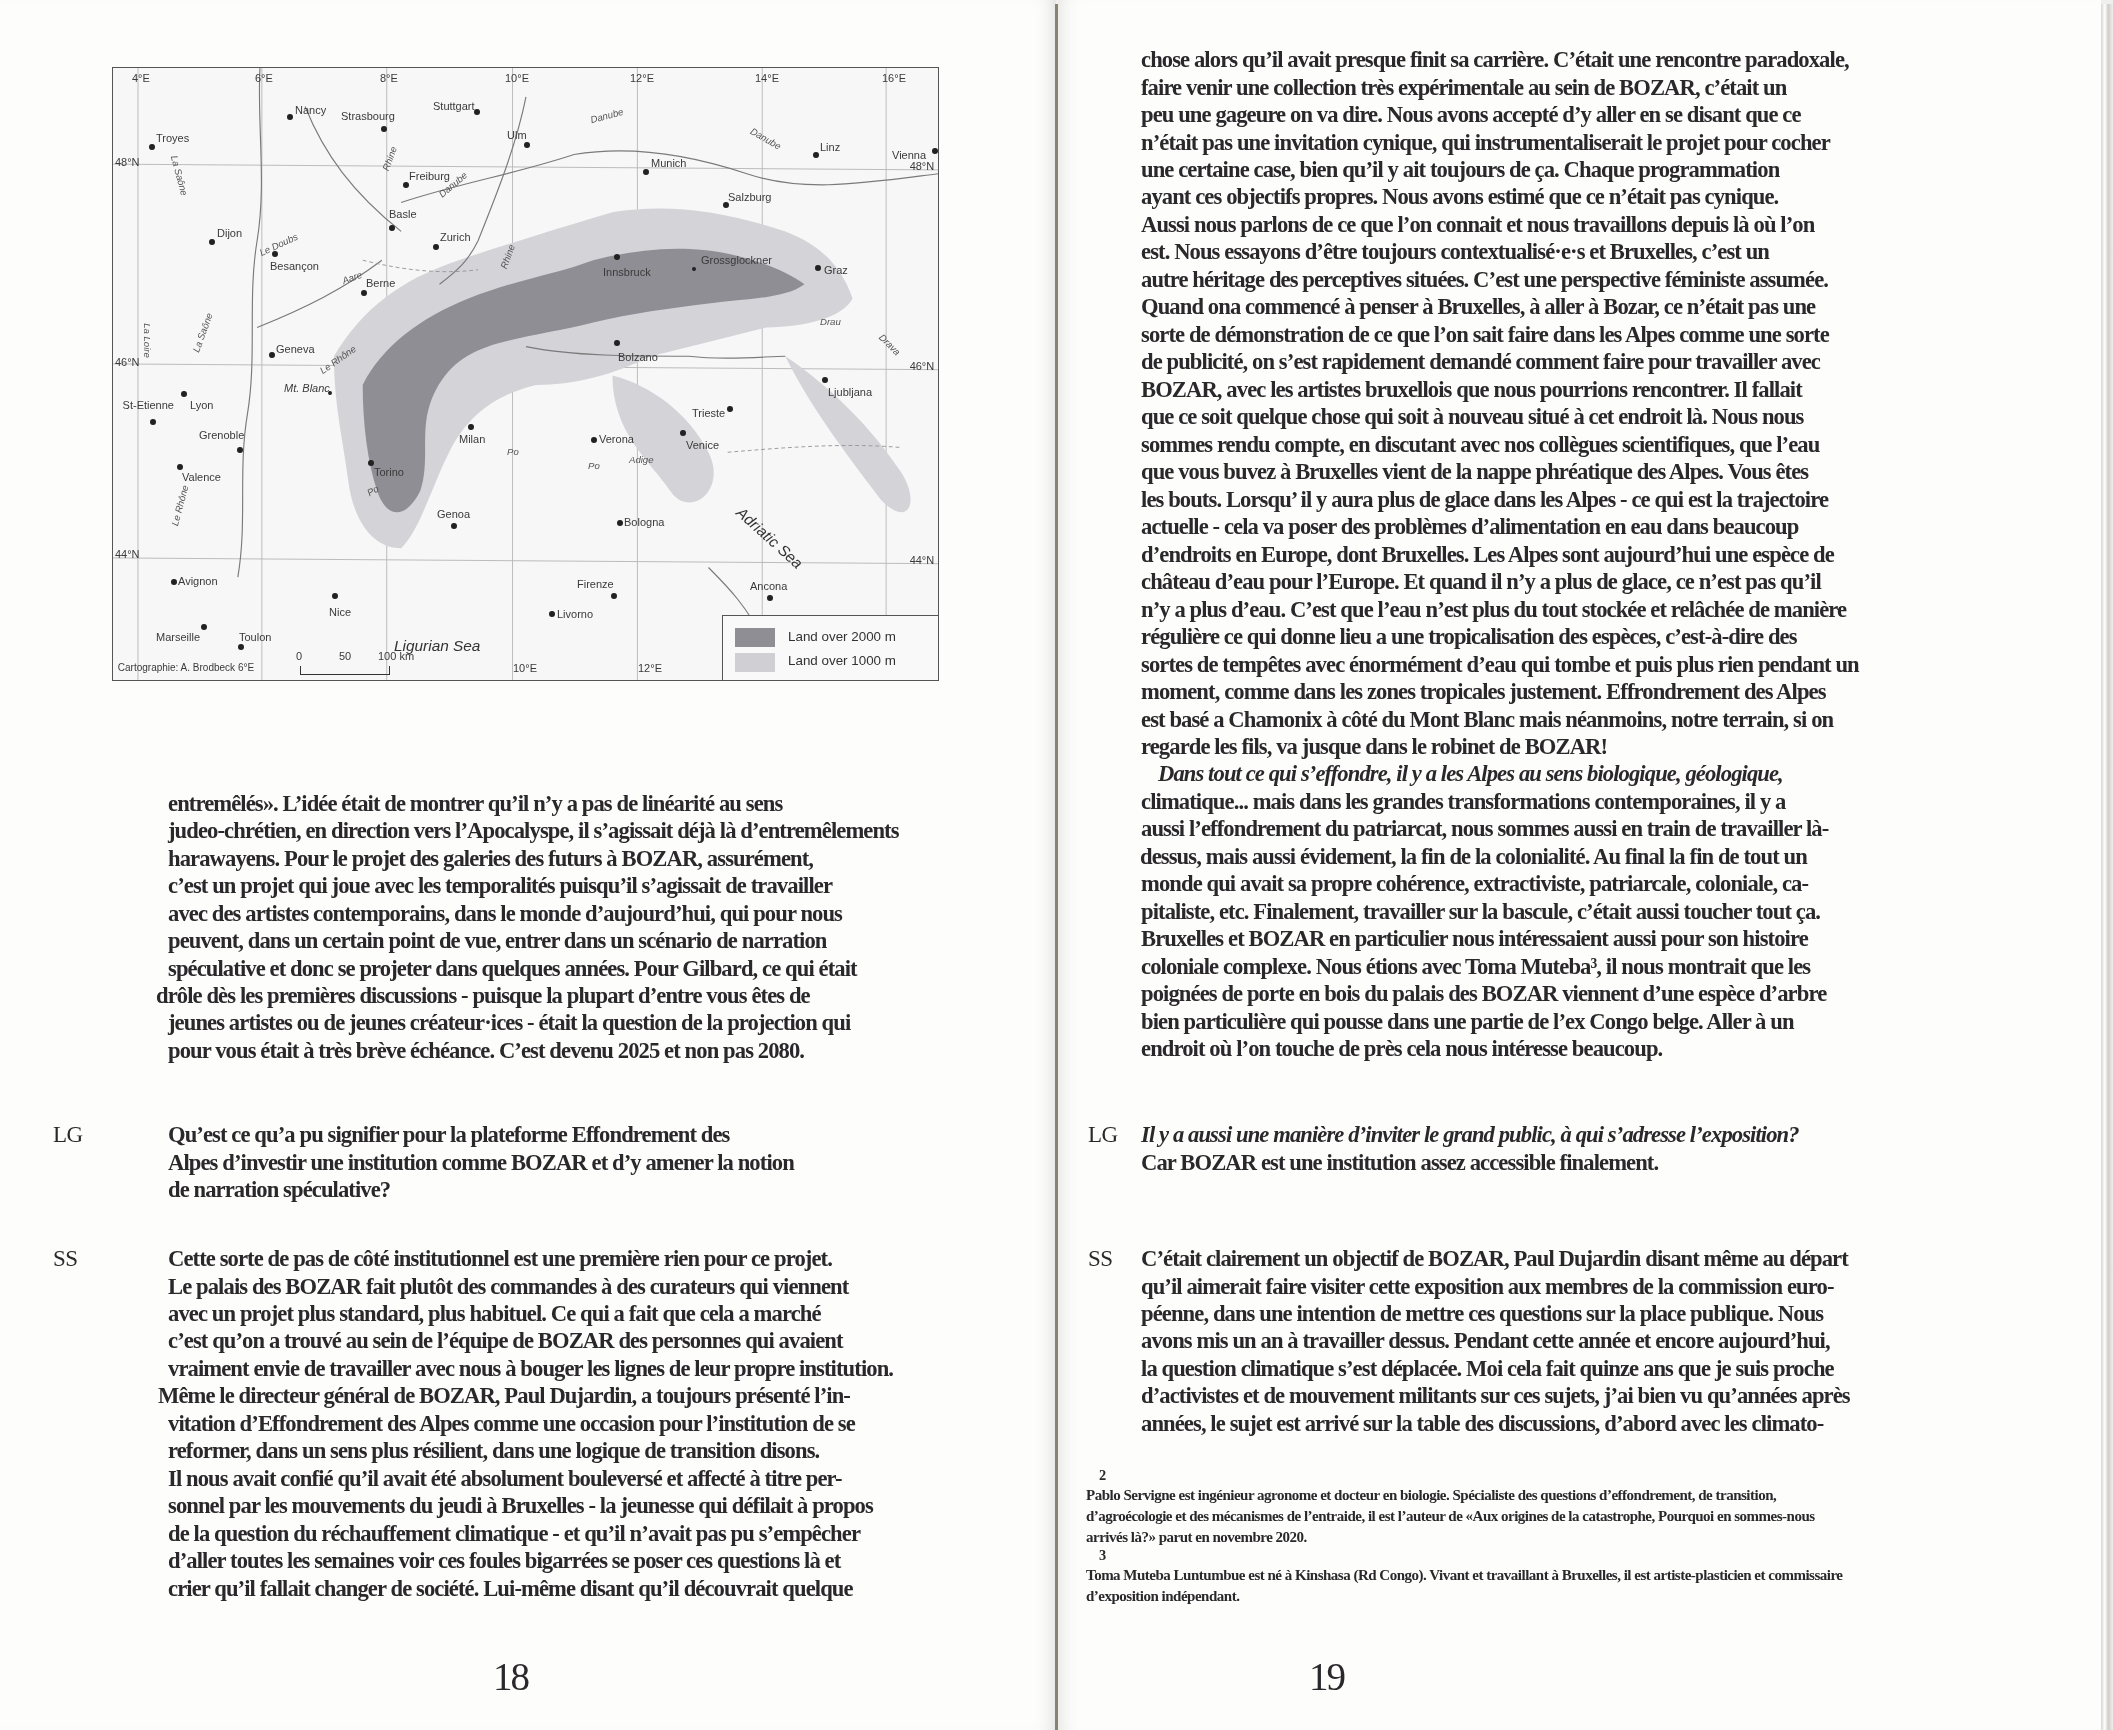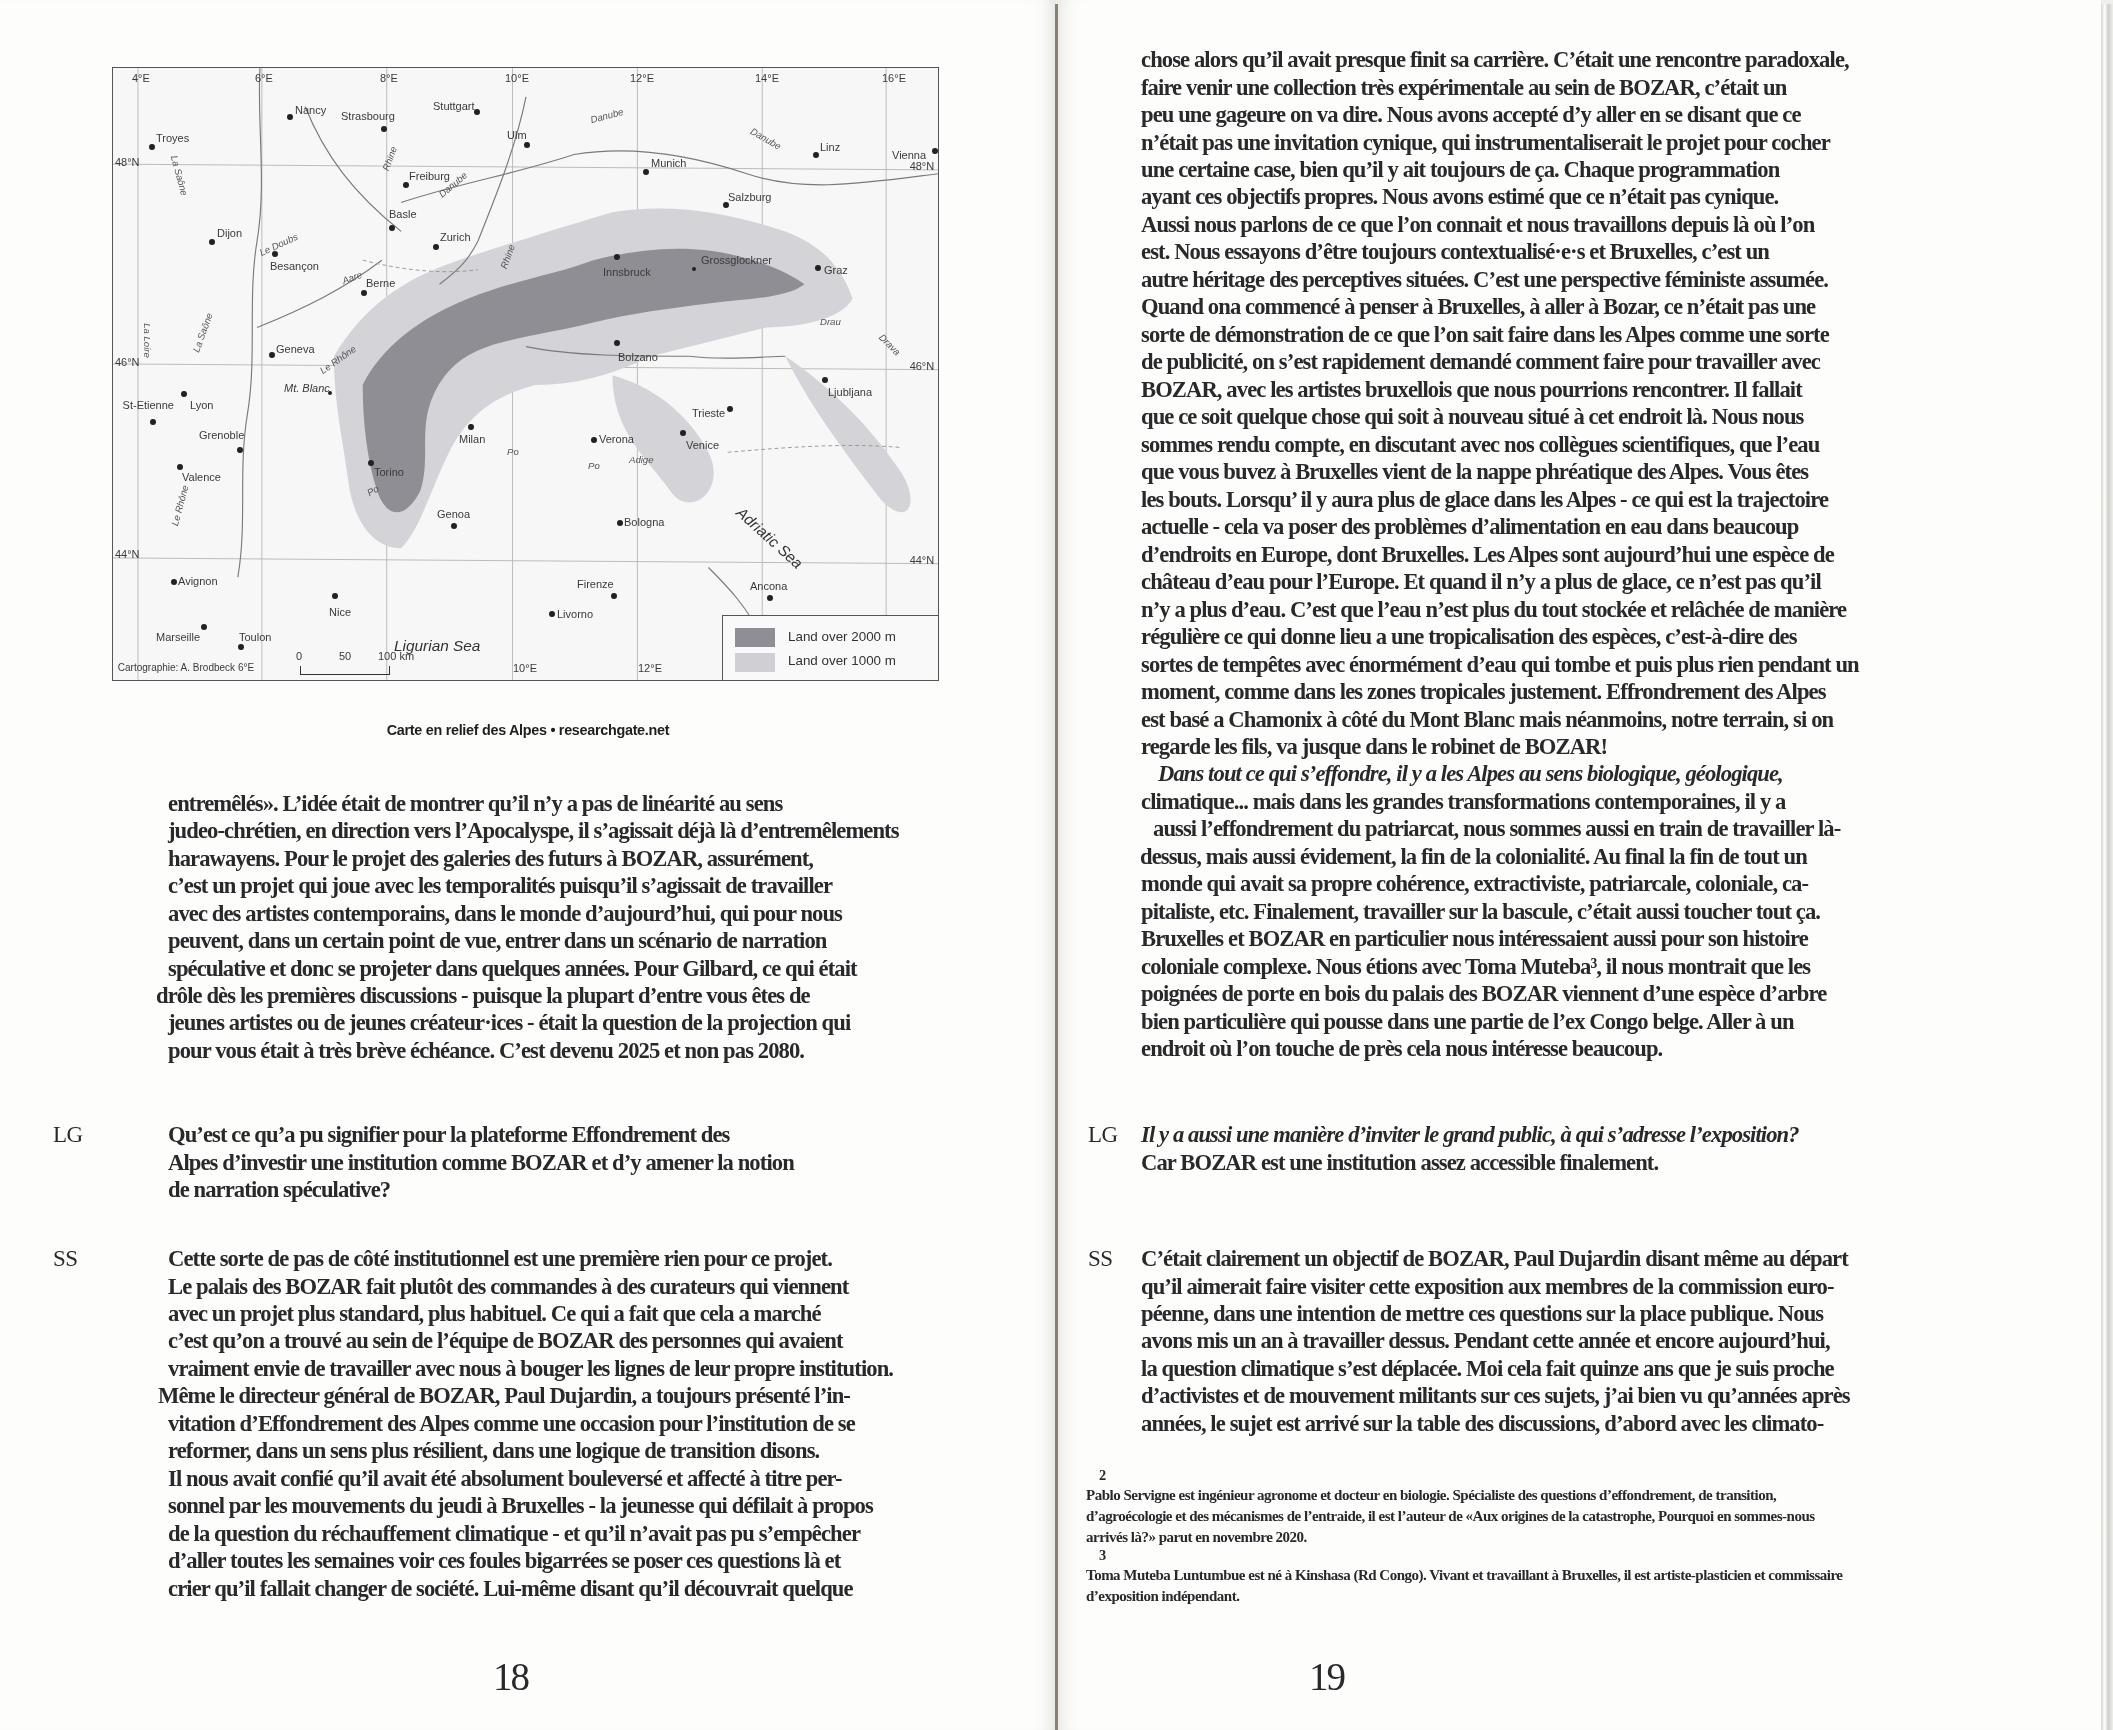--- a/index.html
+++ b/index.html
@@ -206,21 +206,20 @@
     <span class="maplbl" style="left:265px;top:582px">100 km</span>
 
     <div class="legend">
       <div class="sw" style="top: 11.5px; background: rgb(143, 142, 148);"></div>
       <span class="legtxt" style="top:12.5px">Land over 2000 m</span>
       <div class="sw" style="top: 37px; background: rgb(207, 207, 212);"></div>
       <span class="legtxt" style="top:37px">Land over 1000 m</span>
     </div>
   </div>
 
-  <div class="caption">Carte en relief des Alpes • researchgate.net</div>
 
   <div id="left-body">
       <div class="line" style="left: 168px; top: 790px;">entremêlés». L’idée était de montrer qu’il n’y a pas de linéarité au sens</div>
       <div class="line" style="left: 168px; top: 817px;">judeo-chrétien, en direction vers l’Apocalyspe, il s’agissait déjà là d’entremêlements</div>
       <div class="line" style="left: 168px; top: 845px;">harawayens. Pour le projet des galeries des futurs à BOZAR, assurément,</div>
       <div class="line" style="left: 168px; top: 872px;">c’est un projet qui joue avec les temporalités puisqu’il s’agissait de travailler</div>
       <div class="line" style="left: 168px; top: 900px;">avec des artistes contemporains, dans le monde d’aujourd’hui, qui pour nous</div>
       <div class="line" style="left: 168px; top: 927px;">peuvent, dans un certain point de vue, entrer dans un scénario de narration</div>
       <div class="line" style="left: 168px; top: 955px;">spéculative et donc se projeter dans quelques années. Pour Gilbard, ce qui était</div>
       <div class="line" style="left: 156px; top: 982px;">drôle dès les premières discussions - puisque la plupart d’entre vous êtes de</div>
@@ -274,21 +273,21 @@
       <div class="line" style="left: 83px; top: 541px;">d’endroits en Europe, dont Bruxelles. Les Alpes sont aujourd’hui une espèce de</div>
       <div class="line" style="left: 83px; top: 568px;">château d’eau pour l’Europe. Et quand il n’y a plus de glace, ce n’est pas qu’il</div>
       <div class="line" style="left: 83px; top: 596px;">n’y a plus d’eau. C’est que l’eau n’est plus du tout stockée et relâchée de manière</div>
       <div class="line" style="left: 83px; top: 623px;">régulière ce qui donne lieu a une tropicalisation des espèces, c’est-à-dire des</div>
       <div class="line" style="left: 83px; top: 651px;">sortes de tempêtes avec énormément d’eau qui tombe et puis plus rien pendant un</div>
       <div class="line" style="left: 83px; top: 678px;">moment, comme dans les zones tropicales justement. Effrondrement des Alpes</div>
       <div class="line" style="left: 83px; top: 706px;">est basé a Chamonix à côté du Mont Blanc mais néanmoins, notre terrain, si on</div>
       <div class="line" style="left: 83px; top: 733px;">regarde les fils, va jusque dans le robinet de BOZAR!</div>
       <div class="line" style="left: 100px; top: 760px; font-style: italic;">Dans tout ce qui s’effondre, il y a les Alpes au sens biologique, géologique,</div>
       <div class="line" style="left: 83px; top: 788px;">climatique... mais dans les grandes transformations contemporaines, il y a</div>
-      <div class="line" style="left: 83px; top: 815px; margin-left: 12px;">aussi l’effondrement du patriarcat, nous sommes aussi en train de travailler là-</div>
+      <div class="line" style="left: 83px; top: 815px;">aussi l’effondrement du patriarcat, nous sommes aussi en train de travailler là-</div>
       <div class="line" style="left: 82px; top: 843px;">dessus, mais aussi évidement, la fin de la colonialité. Au final la fin de tout un</div>
       <div class="line" style="left: 83px; top: 870px;">monde qui avait sa propre cohérence, extractiviste, patriarcale, coloniale, ca-</div>
       <div class="line" style="left: 83px; top: 898px;">pitaliste, etc. Finalement, travailler sur la bascule, c’était aussi toucher tout ça.</div>
       <div class="line" style="left: 83px; top: 925px;">Bruxelles et BOZAR en particulier nous intéressaient aussi pour son histoire</div>
       <div class="line" style="left: 83px; top: 953px;">coloniale complexe. Nous étions avec Toma Muteba³, il nous montrait que les</div>
       <div class="line" style="left: 83px; top: 980px;">poignées de porte en bois du palais des BOZAR viennent d’une espèce d’arbre</div>
       <div class="line" style="left: 83px; top: 1008px;">bien particulière qui pousse dans une partie de l’ex Congo belge. Aller à un</div>
       <div class="line" style="left: 83px; top: 1035px;">endroit où l’on touche de près cela nous intéresse beaucoup.</div>
       <div class="line label" style="left: 30px; top: 1121px;">LG</div>
       <div class="line" style="left: 83px; top: 1121px; font-style: italic;">Il y a aussi une manière d’inviter le grand public, à qui s’adresse l’exposition?</div>

